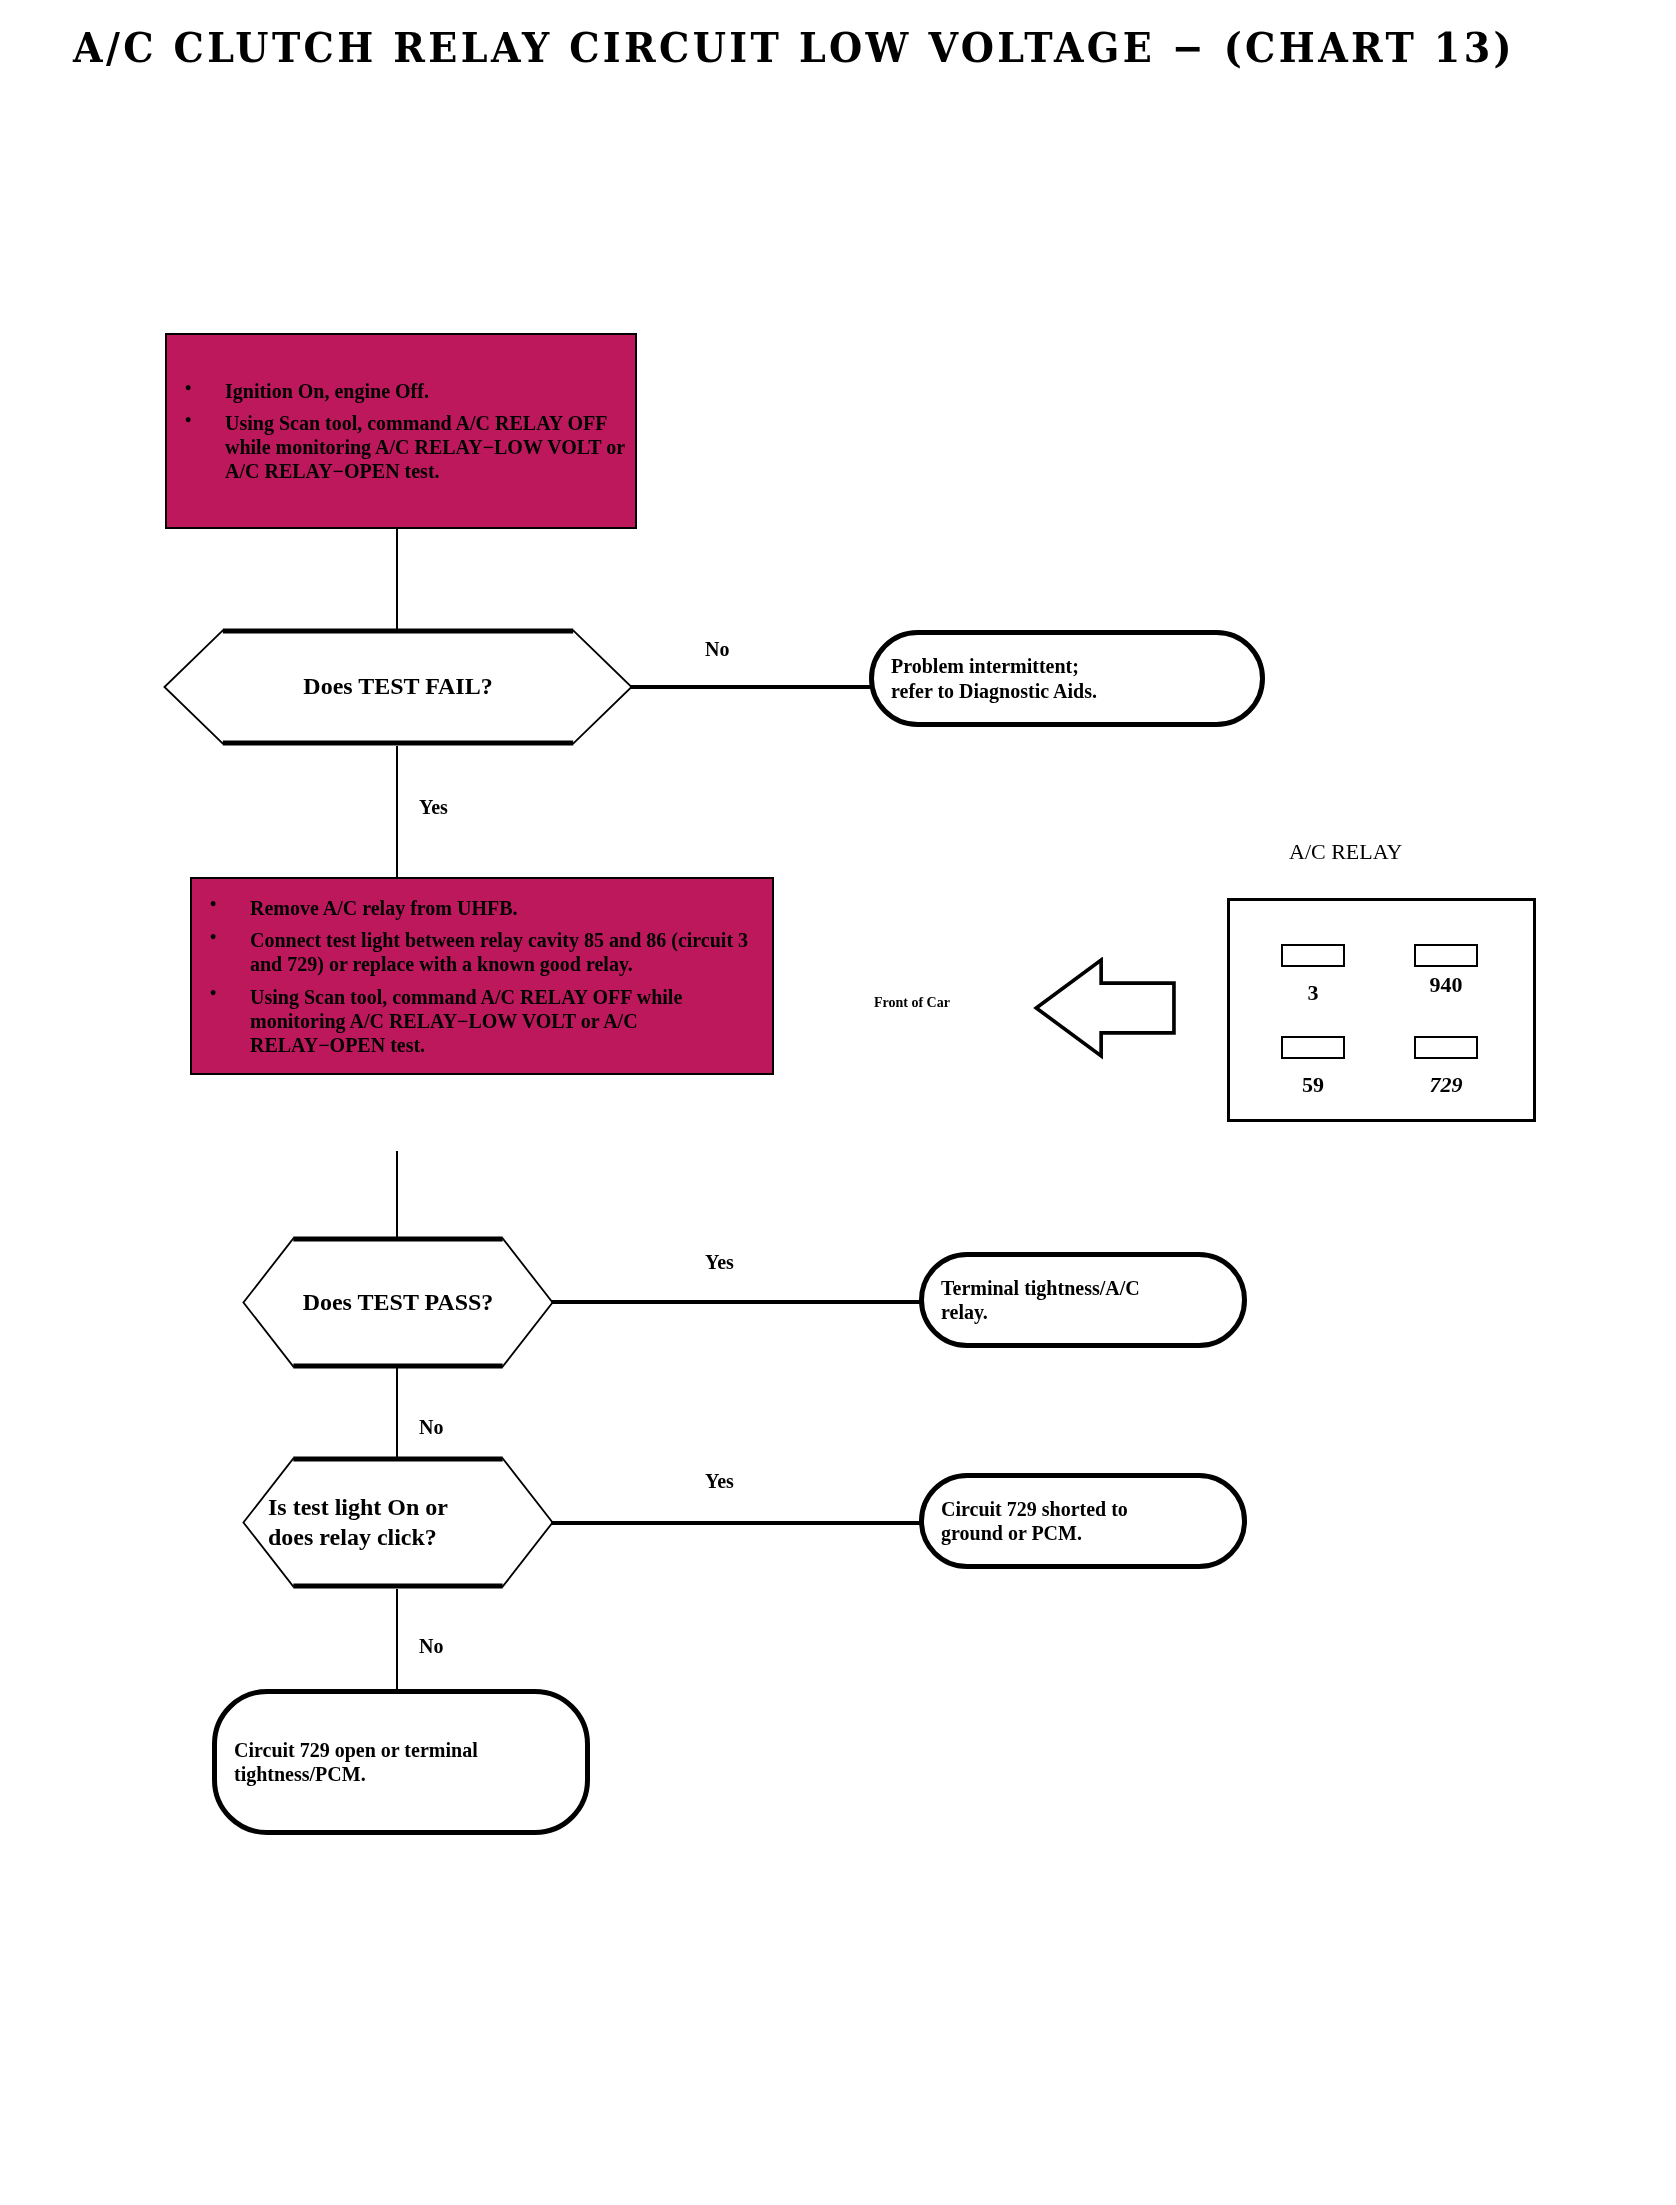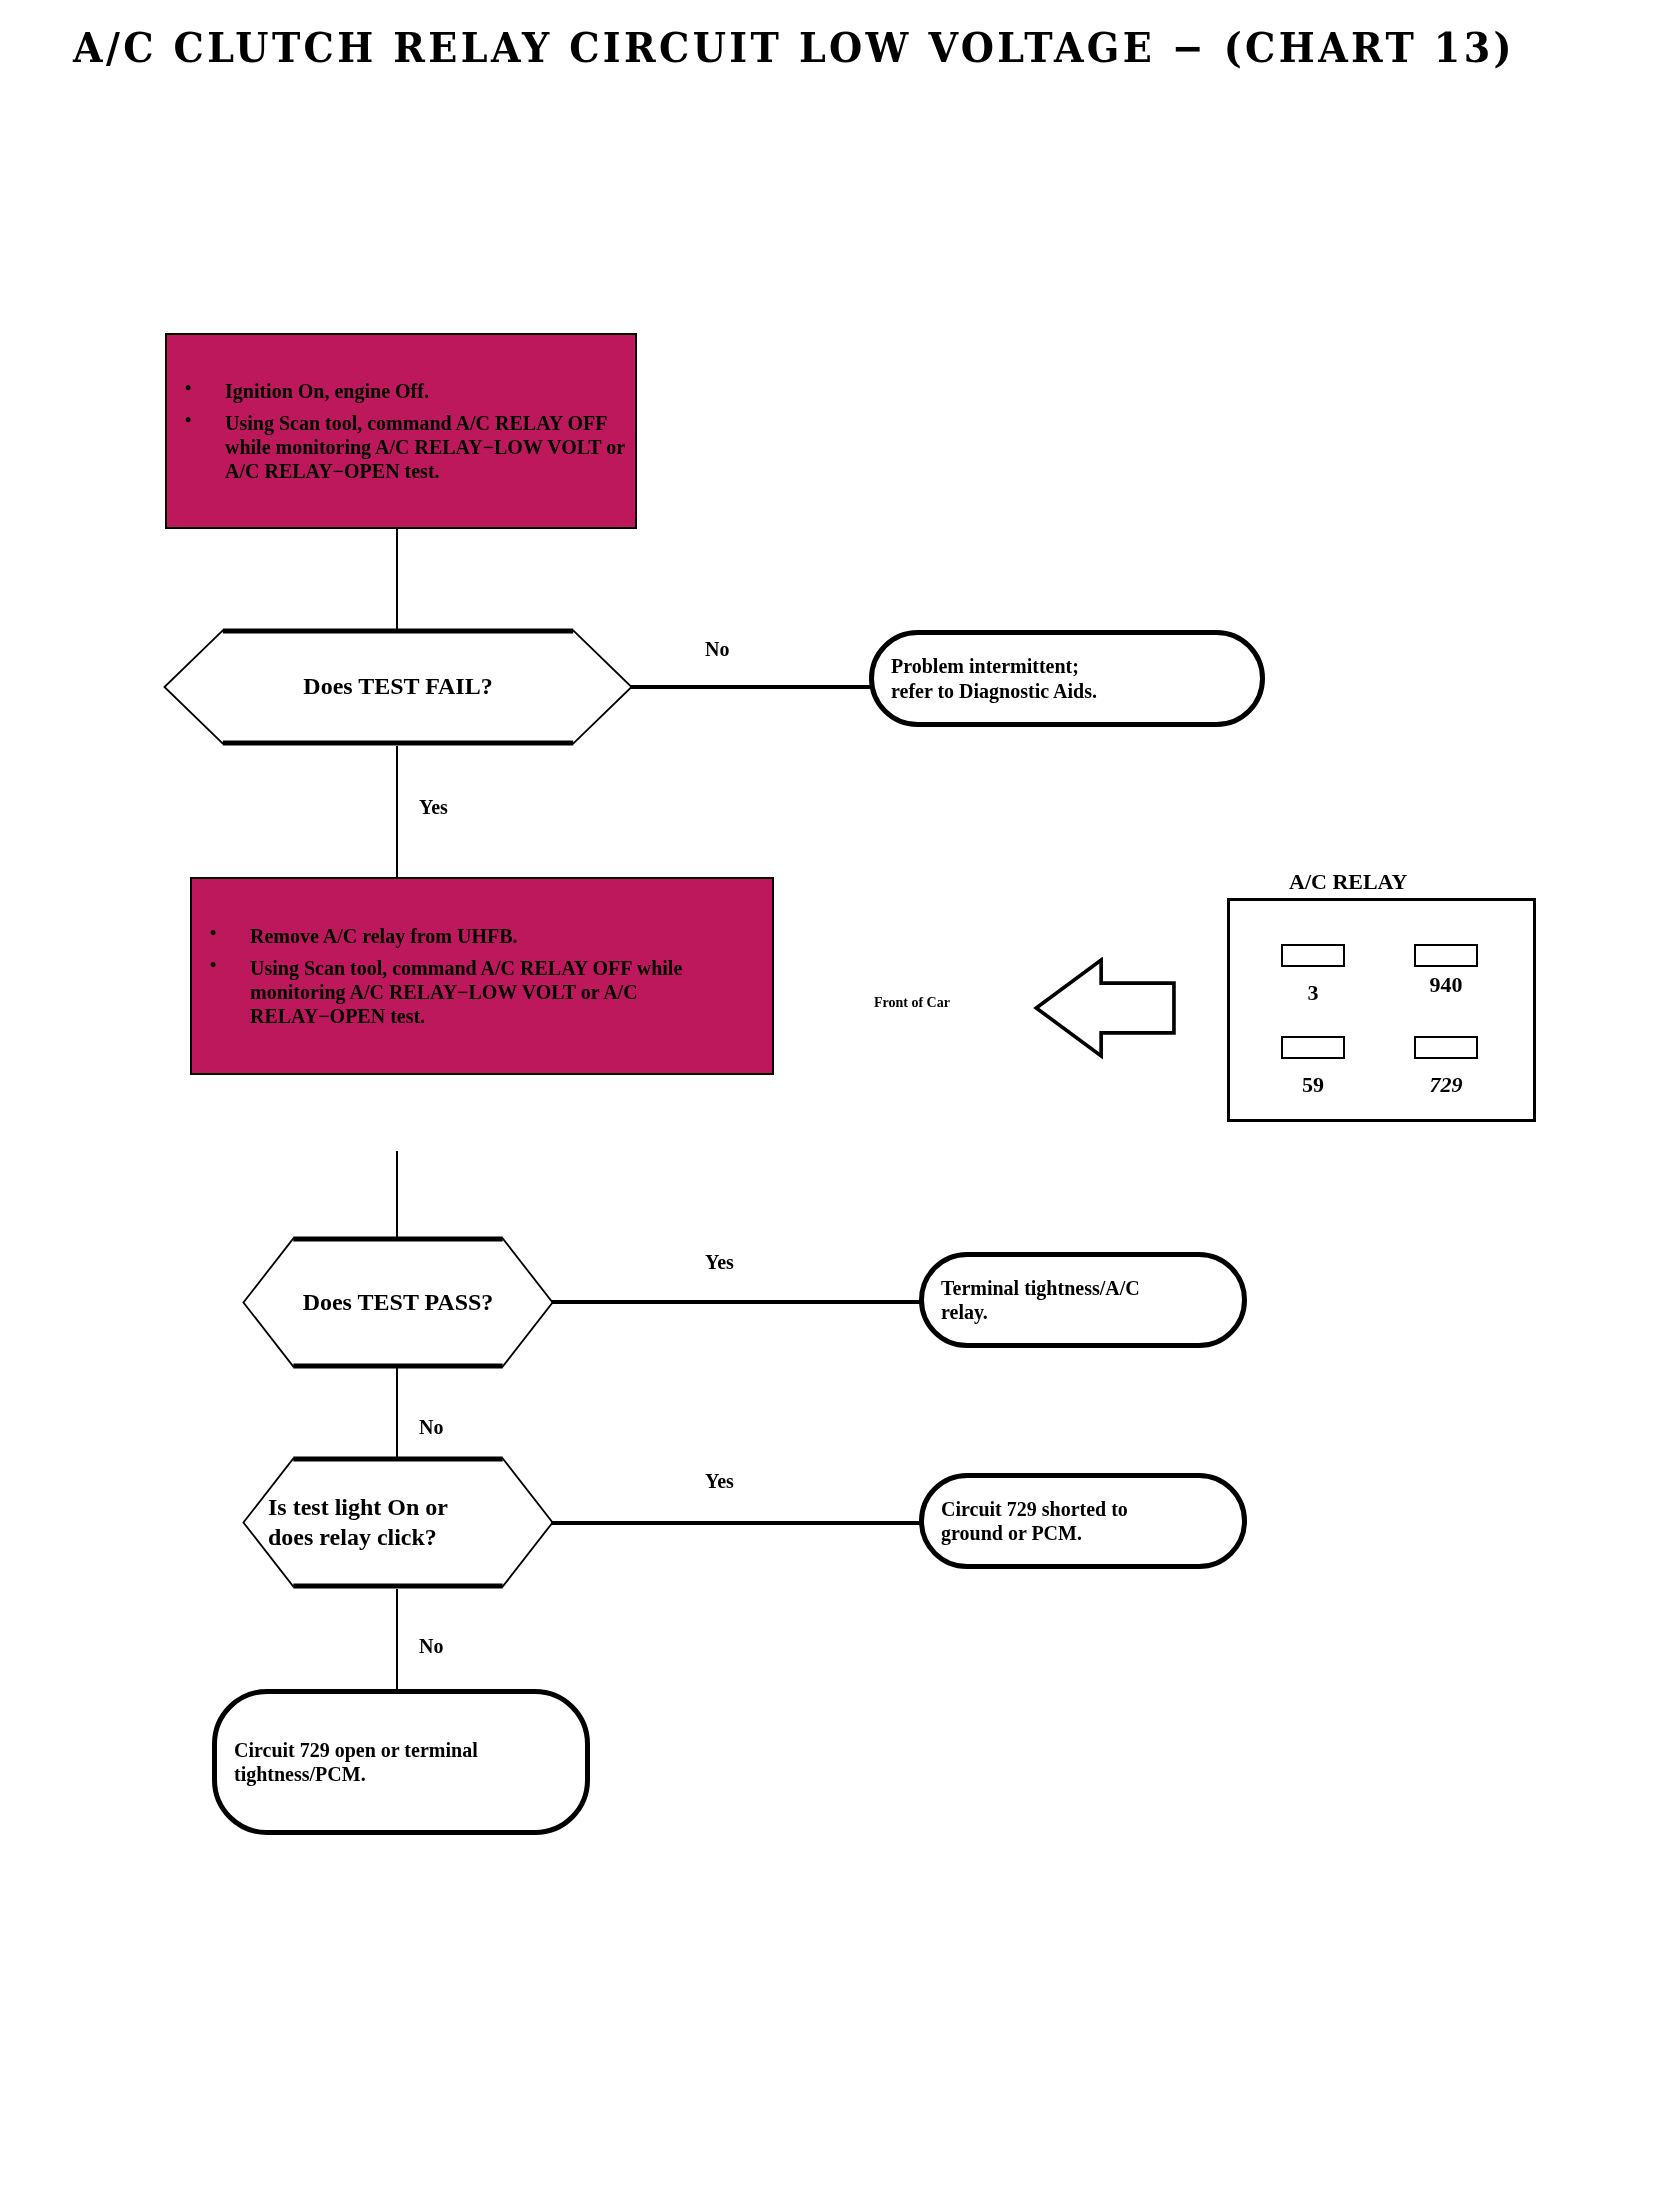--- a/index.html
+++ b/index.html
@@ -77,21 +77,21 @@
 
   
   .vline{position:absolute;background:#000;width:2.4px;}
   .hline{position:absolute;background:#000;height:3.6px;}
   .edgelabel{
     position:absolute;font-weight:700;font-size:20px;white-space:nowrap;
   }
 
   
   .relay-title{
-    position:absolute;font-weight:700;font-size:22px;white-space:nowrap;margin-top:30px;
+    position:absolute;font-weight:400;font-size:22px;white-space:nowrap;
   }
   .relay-box{
     position:absolute;border:3px solid #000;background:#fff;box-sizing:border-box;
   }
   .slot{
     position:absolute;border:2.4px solid #000;background:#fff;box-sizing:border-box;
   }
   .slot-label{
     position:absolute;font-weight:700;font-size:22px;text-align:center;white-space:nowrap;
   }
@@ -136,20 +136,21 @@
     <div>refer to Diagnostic Aids.</div>
   </div>
 </div>
 
 <div class="vline" style="left:396px;top:746px;height:132px;"></div>
 <div class="edgelabel" style="left:419px;top:796px;">Yes</div>
 
 <div class="node proc" style="left:190px;top:877px;width:584px;height:198px;">
   <ul class="bullets">
     <li>Remove A/C relay from UHFB.</li>
+    <li>Connect test light between relay cavity 85 and 86 (circuit 3 and 729) or replace with a known good relay.</li>
     <li>Using Scan tool, command A/C RELAY OFF while monitoring A/C RELAY−LOW VOLT or A/C RELAY−OPEN test.</li>
   </ul>
 </div>
 
 <div class="relay-title" style="left:1289px;top:839px;">A/C RELAY</div>
 
 <div class="relay-box" style="left:1227px;top:898px;width:309px;height:224px;">
   <div class="slot" style="left:51px;top:43px;width:64px;height:23px;"></div>
   <div class="slot" style="left:184px;top:43px;width:64px;height:23px;"></div>
   <div class="slot" style="left:51px;top:135px;width:64px;height:23px;"></div>

